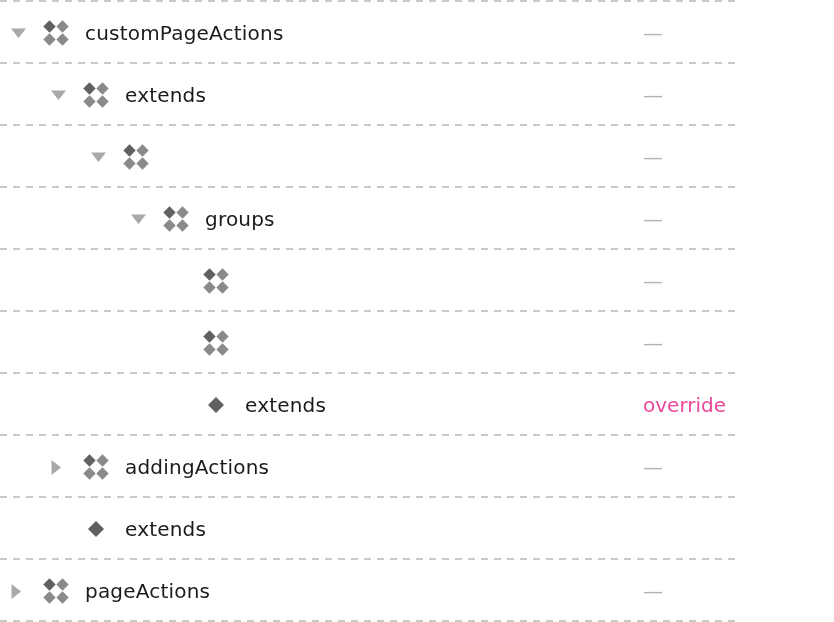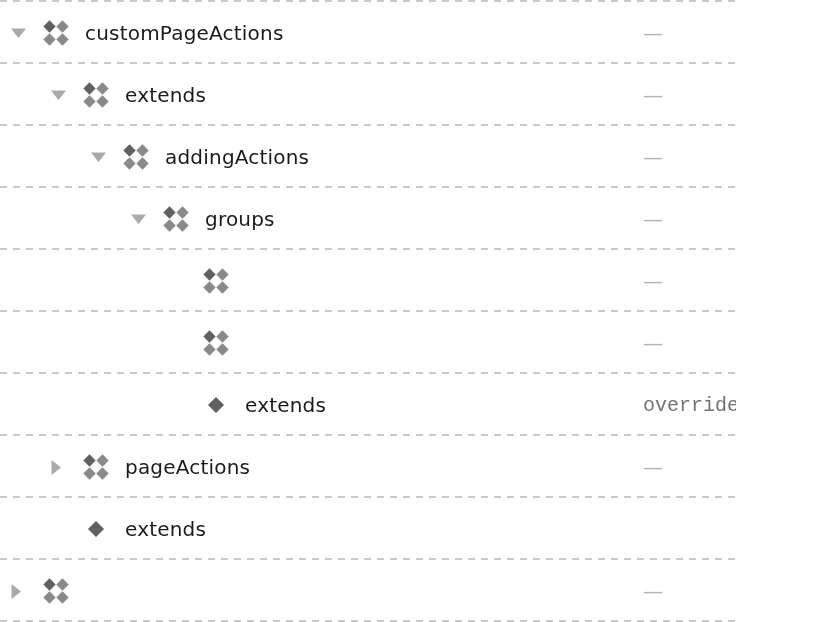--- a/index.html
+++ b/index.html
@@ -67,21 +67,21 @@
   }
   .value {
     position: absolute;
     left: 643px;
     top: 50%;
     transform: translateY(-50%);
     font-size: 20px;
     white-space: nowrap;
   }
   .value.placeholder { color: #b3b3b3; }
-  .value.scalar { color: #737373; font-family: Liberation Mono, monospace; }
+  .value.scalar { color: #ec4899; }
 </style>
 </head>
 <body>
 
 <div class="tree">
   <div class="row">
     <span class="indent" style="width: 0px;"></span>
     <span class="expander">
       <svg class="tri-down" width="17" height="12" viewBox="0 0 17 12" aria-hidden="true">
         <polygon points="1,1.5 16,1.5 8.5,11" fill="#a9a9a9"></polygon>
@@ -132,21 +132,20 @@
     </span>
     <span class="node-icon">
       <svg class="icon-object" width="26" height="26" viewBox="0 0 26 26" aria-hidden="true">
         <path d="M6.5 0.3 L12.7 6.5 L6.5 12.7 L0.3 6.5 Z" fill="#606060"></path>
         <path d="M19.5 0.3 L25.7 6.5 L19.5 12.7 L13.3 6.5 Z" fill="#8a8a8a"></path>
         <path d="M6.5 13.3 L12.7 19.5 L6.5 25.7 L0.3 19.5 Z" fill="#8a8a8a"></path>
         <path d="M19.5 13.3 L25.7 19.5 L19.5 25.7 L13.3 19.5 Z" fill="#8a8a8a"></path>
       </svg>
 
     </span>
-    <span class="label">addingActions</span>
     <span class="value placeholder">—</span>
   </div>
 
   <div class="row">
     <span class="indent" style="width: 120px;"></span>
     <span class="expander">
       <svg class="tri-down" width="17" height="12" viewBox="0 0 17 12" aria-hidden="true">
         <polygon points="1,1.5 16,1.5 8.5,11" fill="#a9a9a9"></polygon>
       </svg>
 
@@ -226,21 +225,21 @@
     </span>
     <span class="node-icon">
       <svg class="icon-object" width="26" height="26" viewBox="0 0 26 26" aria-hidden="true">
         <path d="M6.5 0.3 L12.7 6.5 L6.5 12.7 L0.3 6.5 Z" fill="#606060"></path>
         <path d="M19.5 0.3 L25.7 6.5 L19.5 12.7 L13.3 6.5 Z" fill="#8a8a8a"></path>
         <path d="M6.5 13.3 L12.7 19.5 L6.5 25.7 L0.3 19.5 Z" fill="#8a8a8a"></path>
         <path d="M19.5 13.3 L25.7 19.5 L19.5 25.7 L13.3 19.5 Z" fill="#8a8a8a"></path>
       </svg>
 
     </span>
-    <span class="label">pageActions</span>
+    <span class="label">addingActions</span>
     <span class="value placeholder">—</span>
   </div>
 
   <div class="row">
     <span class="indent" style="width: 40px;"></span>
     <span class="expander">
       
       
     </span>
     <span class="node-icon">
@@ -262,15 +261,16 @@
     </span>
     <span class="node-icon">
       <svg class="icon-object" width="26" height="26" viewBox="0 0 26 26" aria-hidden="true">
         <path d="M6.5 0.3 L12.7 6.5 L6.5 12.7 L0.3 6.5 Z" fill="#606060"></path>
         <path d="M19.5 0.3 L25.7 6.5 L19.5 12.7 L13.3 6.5 Z" fill="#8a8a8a"></path>
         <path d="M6.5 13.3 L12.7 19.5 L6.5 25.7 L0.3 19.5 Z" fill="#8a8a8a"></path>
         <path d="M19.5 13.3 L25.7 19.5 L19.5 25.7 L13.3 19.5 Z" fill="#8a8a8a"></path>
       </svg>
 
     </span>
+    <span class="label">pageActions</span>
     <span class="value placeholder">—</span>
   </div>
 </div>
 
 </body></html>

